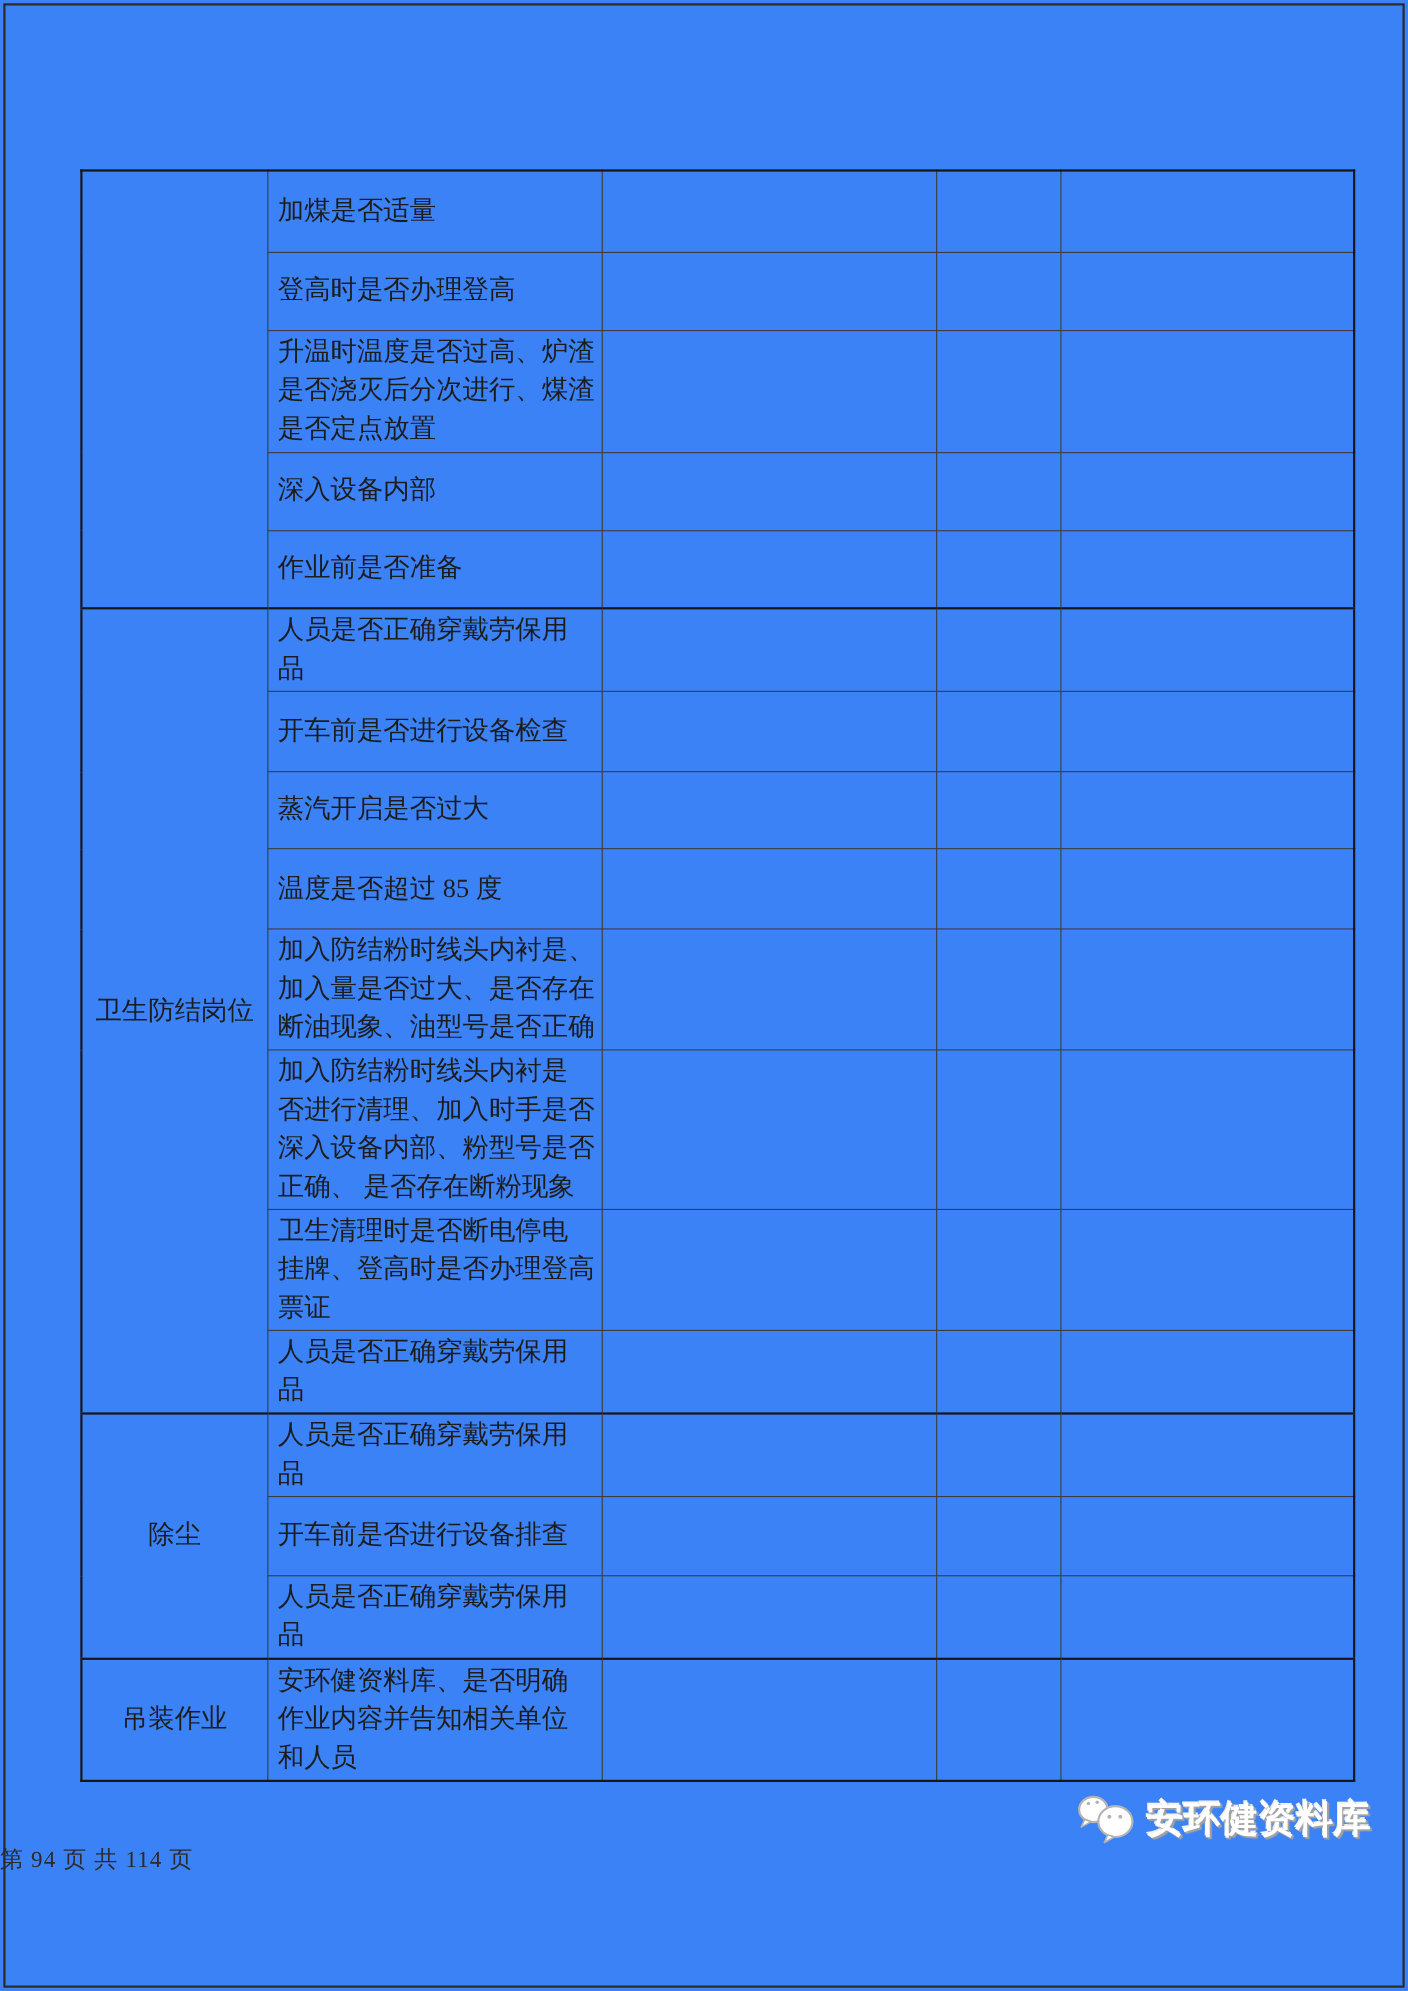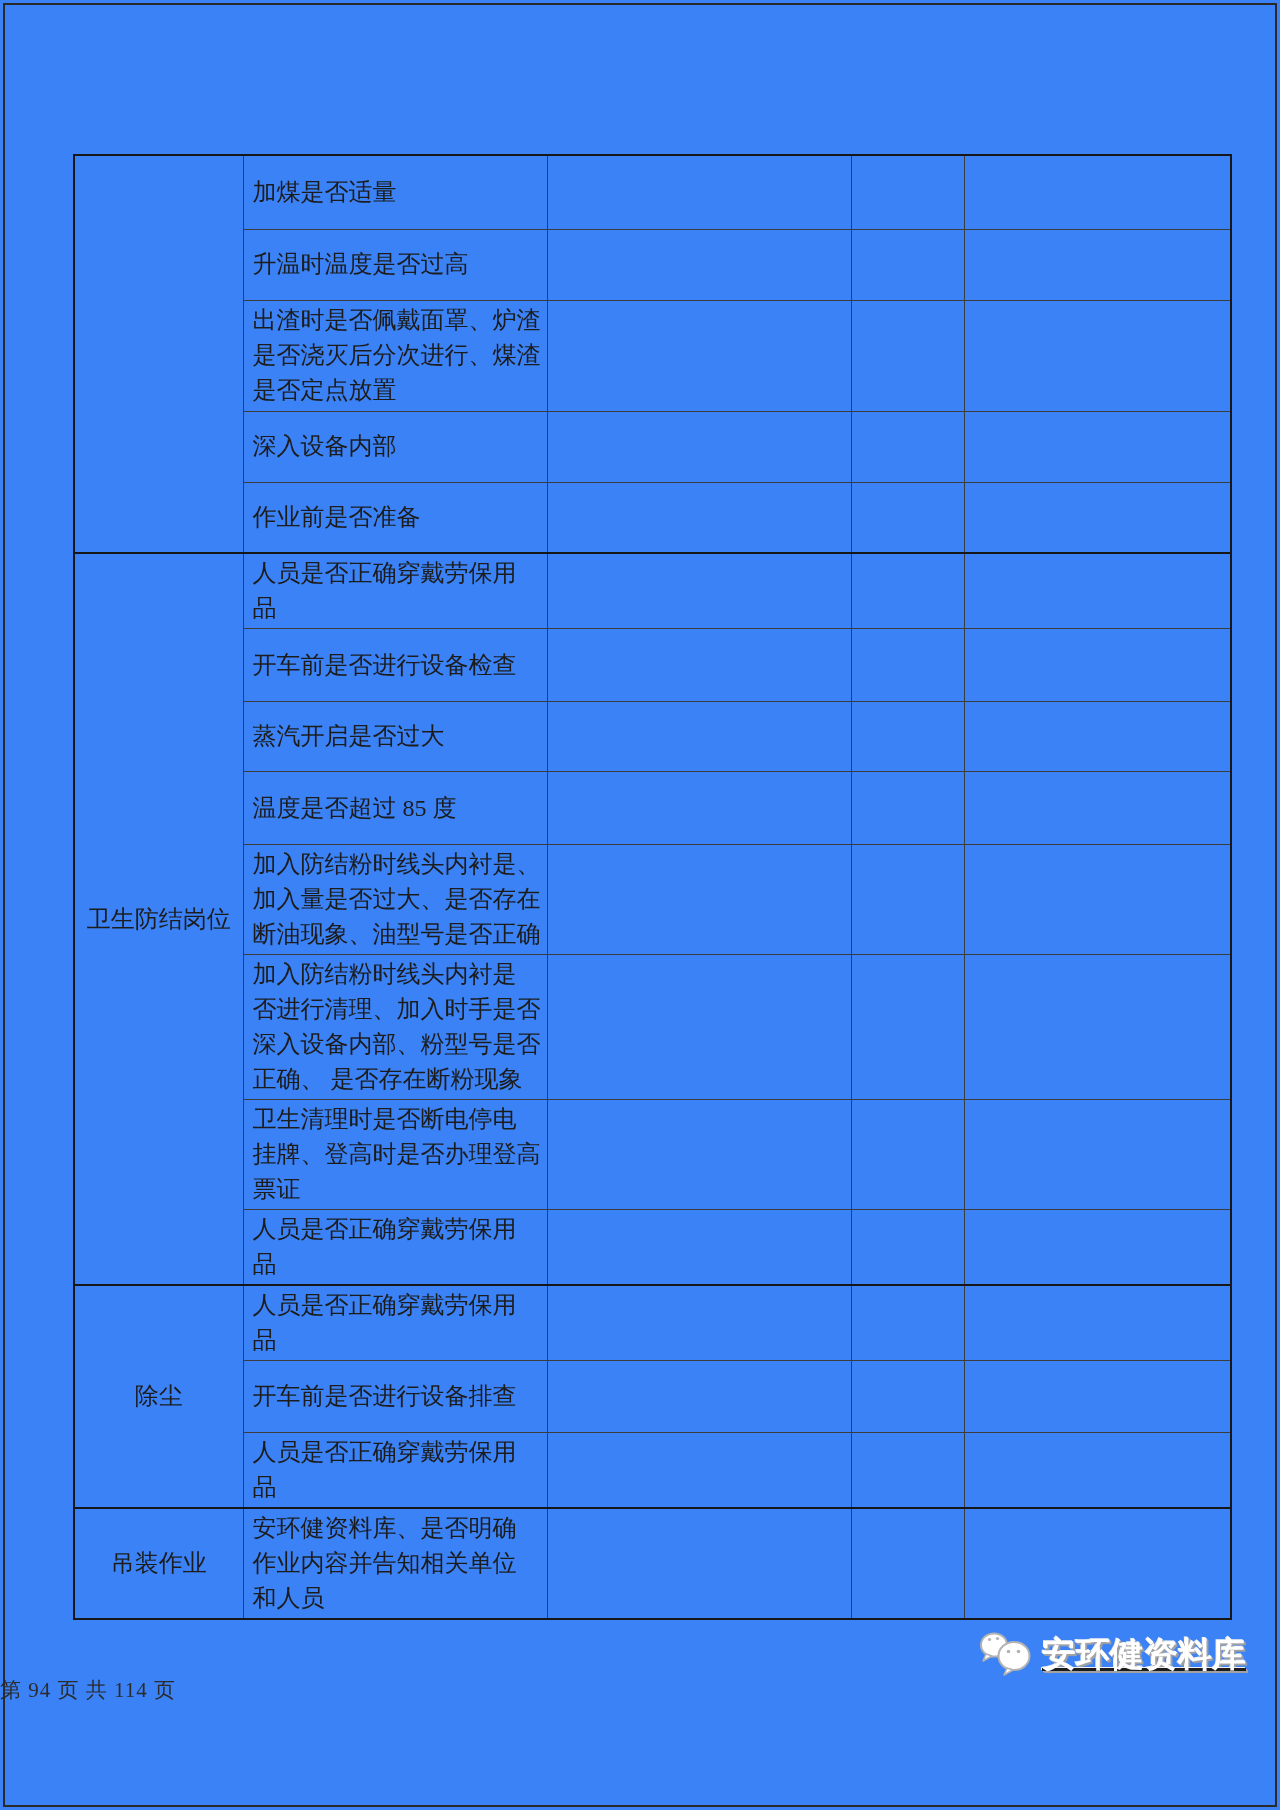--- a/index.html
+++ b/index.html
@@ -58,23 +58,22 @@
     font-size: 21px;
     line-height: 36px;
     letter-spacing: 1px;
     color: #2b2b2b;
   }
   .watermark {
     position: absolute;
     top: 1630px;
     right: 34px;
     display: flex;
-    align-items: flex-end;
+    align-items: center;
     gap: 7px;
-    text-decoration: underline;
   }
   .watermark .wm-text {
     font-family: "Liberation Sans", "DejaVu Sans", sans-serif;
     font-size: 34px;
     font-weight: bold;
     letter-spacing: 0px;
     color: #ffffff;
     text-shadow: 2px 2px 1px #a2a2a2, 1px 1px 0 #b5b5b5, -1px -1px 0 #f2f2f2;
   }
   .watermark .wm-icon {
@@ -100,27 +99,27 @@
     <tbody>
 
       <tr style="height:74px">
         <td class="c-label" rowspan="5"></td>
         <td class="c-item">加煤是否适量</td>
         <td></td>
         <td></td>
         <td></td>
       </tr>
       <tr style="height:71px">
-        <td class="c-item">升温时温度是否过高</td>
+        <td class="c-item">登高时是否办理登高</td>
         <td></td>
         <td></td>
         <td></td>
       </tr>
       <tr style="height:111px">
-        <td class="c-item">出渣时是否佩戴面罩、炉渣
+        <td class="c-item">升温时温度是否过高、炉渣
 是否浇灭后分次进行、煤渣
 是否定点放置</td>
         <td></td>
         <td></td>
         <td></td>
       </tr>
       <tr style="height:71px">
         <td class="c-item">深入设备内部</td>
         <td></td>
         <td></td>

